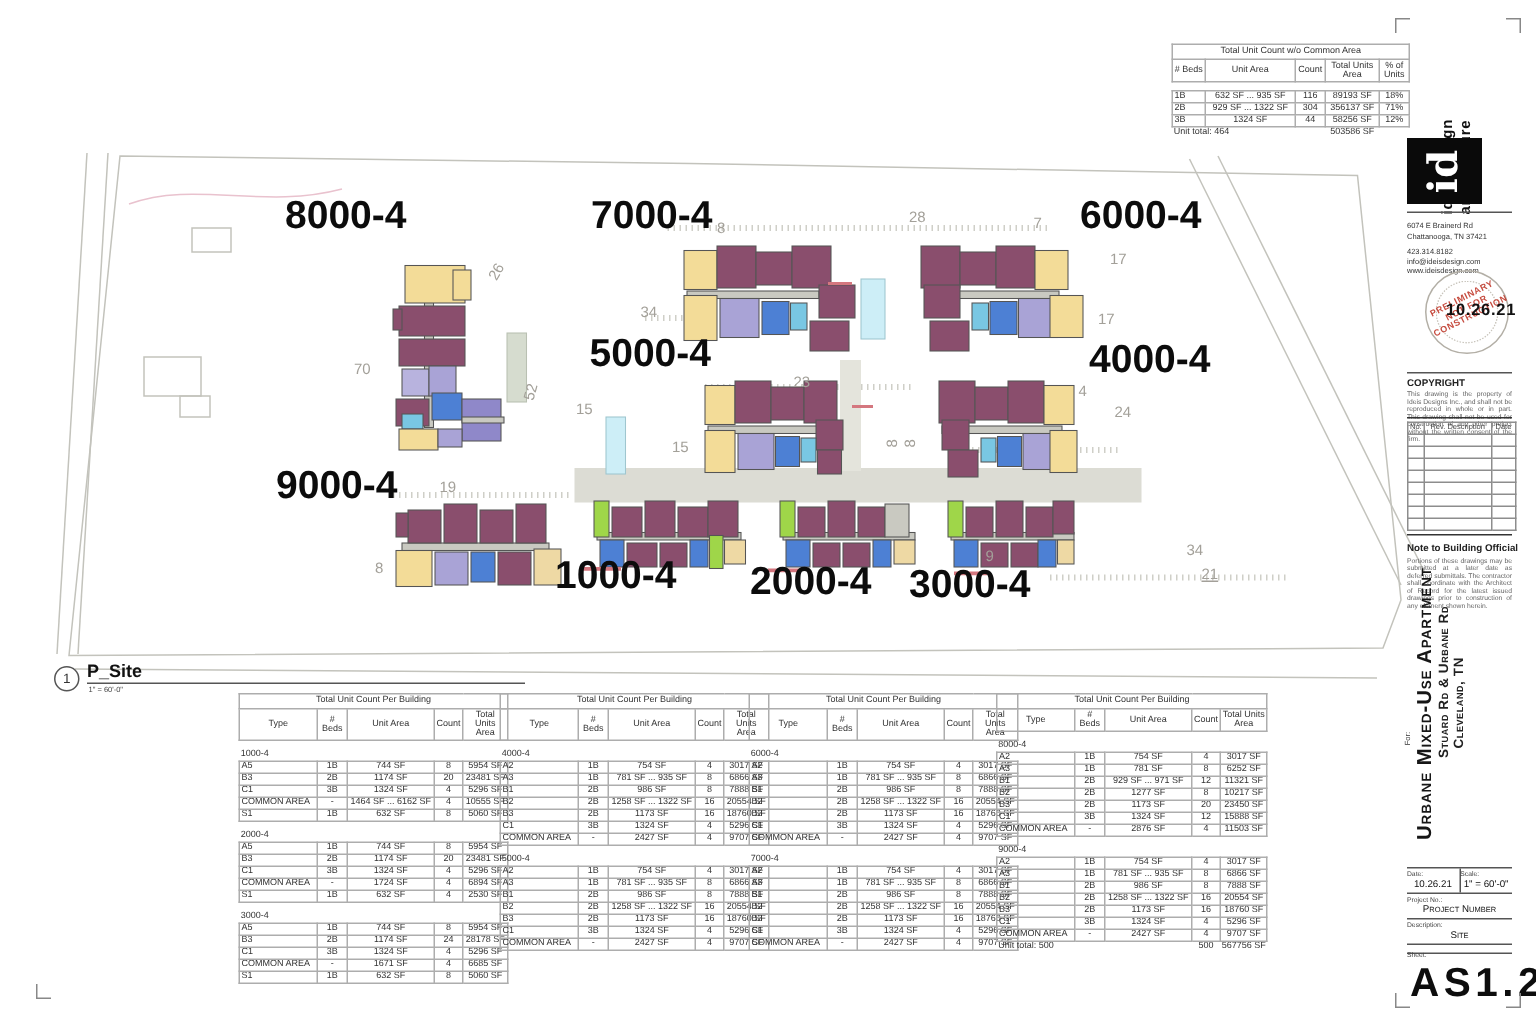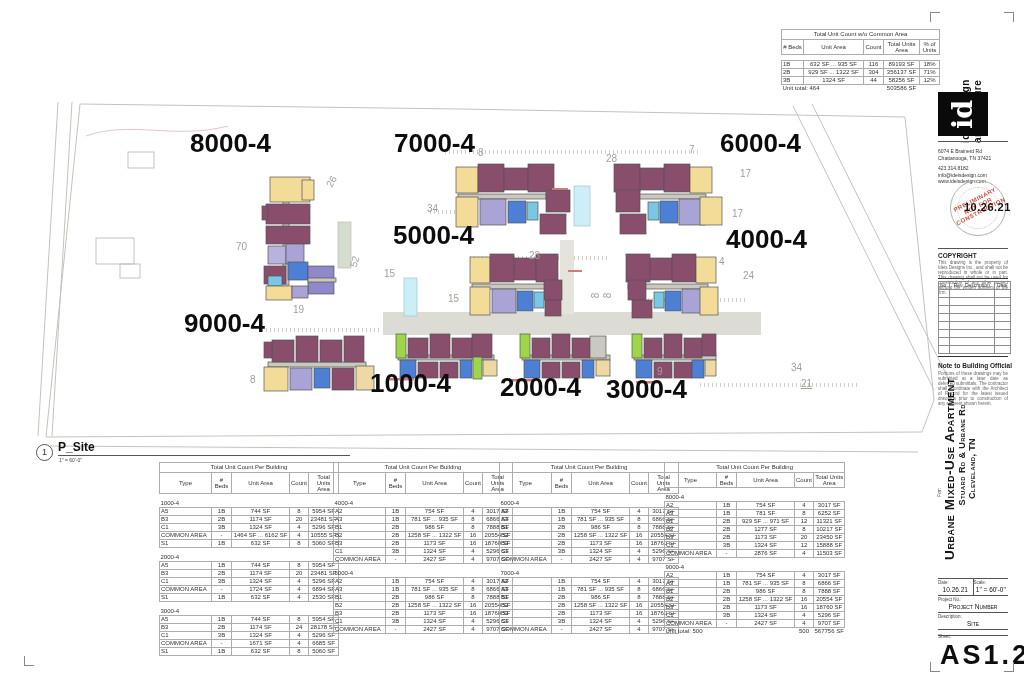--- a/index.html
+++ b/index.html
@@ -273,24 +273,24 @@
     <div class="blabel" style="left: 726px; top: 224px;">4000-4</div>
     <div class="blabel" style="left: 184px; top: 308px;">9000-4</div>
     <div class="blabel" style="left: 370px; top: 368px;">1000-4</div>
     <div class="blabel" style="left: 500px; top: 372px;">2000-4</div>
     <div class="blabel" style="left: 606px; top: 374px;">3000-4</div>
   </div>
 <div id="plan-numbers">
     <span class="pnum" style="left: 326px; top: 176px; transform: rotate(-60deg);">26</span>
     <span class="pnum" style="left: 236px; top: 241px;">70</span>
     <span class="pnum" style="left: 349px; top: 256px; transform: rotate(-75deg);">52</span>
-    <span class="pnum" style="left: 293px; top: 304px;">19</span>
+    <span class="pnum" style="left: 293px; top: 320px;">19</span>
     <span class="pnum" style="left: 250px; top: 374px;">8</span>
     <span class="pnum" style="left: 478px; top: 147px;">8</span>
-    <span class="pnum" style="left: 606px; top: 153px;">28</span>
+    <span class="pnum" style="left: 606px; top: 140px;">28</span>
     <span class="pnum" style="left: 689px; top: 144px;">7</span>
     <span class="pnum" style="left: 740px; top: 168px;">17</span>
     <span class="pnum" style="left: 427px; top: 203px;">34</span>
     <span class="pnum" style="left: 732px; top: 208px;">17</span>
     <span class="pnum" style="left: 384px; top: 268px;">15</span>
     <span class="pnum" style="left: 529px; top: 250px;">23</span>
     <span class="pnum" style="left: 719px; top: 256px;">4</span>
     <span class="pnum" style="left: 743px; top: 270px;">24</span>
     <span class="pnum" style="left: 448px; top: 293px;">15</span>
     <span class="pnum" style="left: 593px; top: 290px; transform: rotate(-90deg);">8</span>

